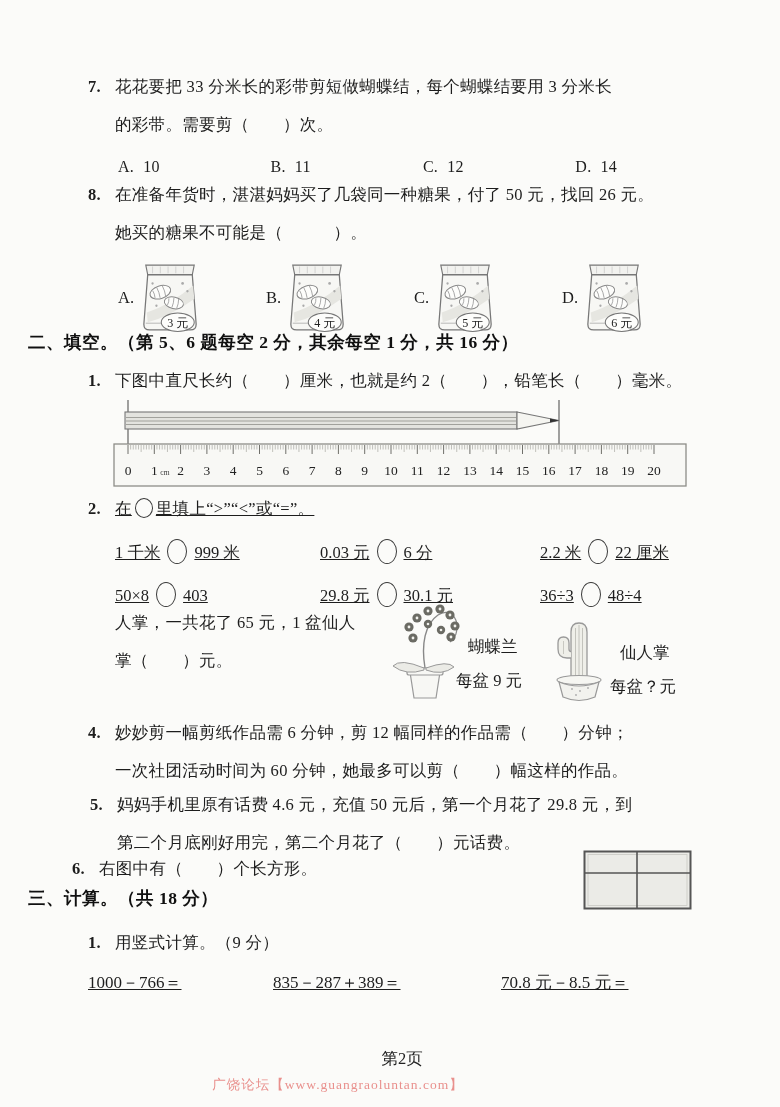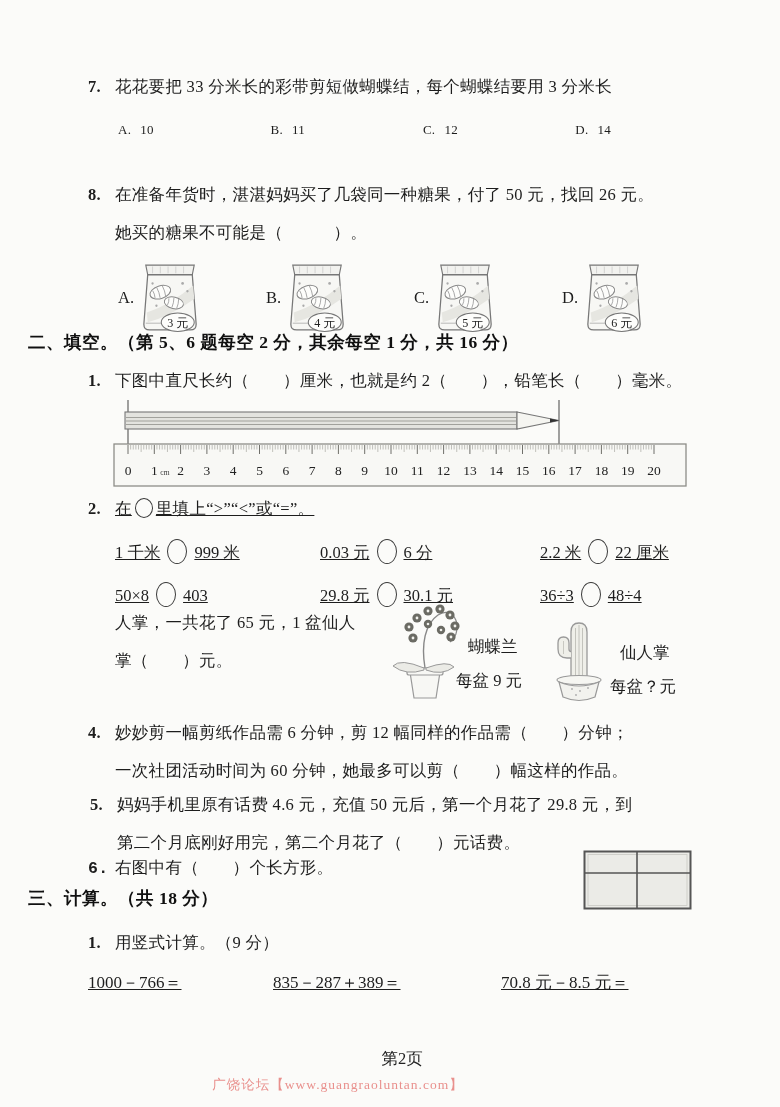--- a/index.html
+++ b/index.html
@@ -5,21 +5,21 @@
   html,body{margin:0;padding:0;background:#e9e9e9;}
   .page{position:relative;width:780px;height:1107px;margin:0 auto;background:#fbfbf9;
         font-family:"Liberation Serif","DejaVu Serif",serif;color:#1d1d1d;overflow:hidden;}
   .abs{position:absolute;}
   .line{line-height:38px;font-size:16.5px;white-space:nowrap;letter-spacing:0.3px;}
   .qnum{display:inline-block;width:27px;font-weight:bold;font-size:16.5px;}
   .cont{padding-left:27px;}
   .sec{font-family:Liberation Serif, serif;font-weight:bold;
        font-size:17.5px;color:#101010;letter-spacing:0.5px;line-height:24px;white-space:nowrap;}
   .opts{padding-left:30px;margin-top:4px;}
-  .opt{display:inline-block;width:148px;font-size:13px;}
+  .opt{display:inline-block;width:148px;font-size:16px;}
   .opt .ol{margin-right:9px;}
   .bag-row{display:flex;align-items:center;padding-left:30px;margin-top:10px;}
   .bag-item{width:148px;display:flex;align-items:center;gap:5px;}
   .bag-letter{font-size:16.5px;}
   .circle{display:inline-block;width:18px;height:23px;border:1.5px solid #3a3a3a;
           border-radius:50%;vertical-align:-6px;margin:0 7px;background:#fbfbf9;}
   .cmp-rows{margin-top:3px;}
   .cmp-row{display:flex;line-height:43px;font-size:16.5px;}
   .cmp{white-space:nowrap;}
   .cmp.c1{width:205px;}
@@ -62,20 +62,21 @@
           <circle cx="50" cy="30" r="1.2" fill="#aaa"></circle>
         <circle cx="14" cy="22" r="1.2" fill="#aaa"></circle>
           <circle cx="18" cy="45" r="1.2" fill="#aaa"></circle>
         <line x1="7" y1="63" x2="57" y2="63" stroke="#999" stroke-width="0.7"></line>
       </symbol>
     </defs>
   </svg>
 
   <div class="abs" style="top:68px;left:88px;width:640px;">
     <div class="line"><span class="qnum">7.</span><span>花花要把 33 分米长的彩带剪短做蝴蝶结，每个蝴蝶结要用 3 分米长</span></div>
+    <div class="line cont"><span>的彩带。需要剪（　　）次。</span></div>
     <div class="line opts">
       <span class="opt"><span class="ol">A.</span><span>10</span></span>
       <span class="opt"><span class="ol">B.</span><span>11</span></span>
       <span class="opt"><span class="ol">C.</span><span>12</span></span>
       <span class="opt"><span class="ol">D.</span><span>14</span></span>
     </div>
   </div>
 
   <div class="abs" style="top:176px;left:88px;width:650px;">
     <div class="line"><span class="qnum">8.</span><span>在准备年货时，湛湛妈妈买了几袋同一种糖果，付了 50 元，找回 26 元。</span></div>
@@ -441,21 +442,21 @@
   <div class="abs" style="top:714px;left:88px;width:660px;">
     <div class="line"><span class="qnum">4.</span><span>妙妙剪一幅剪纸作品需 6 分钟，剪 12 幅同样的作品需（　　）分钟；</span></div>
     <div class="line cont"><span>一次社团活动时间为 60 分钟，她最多可以剪（　　）幅这样的作品。</span></div>
   </div>
 
   <div class="abs" style="top:786px;left:90px;width:660px;">
     <div class="line"><span class="qnum">5.</span><span>妈妈手机里原有话费 4.6 元，充值 50 元后，第一个月花了 29.8 元，到</span></div>
     <div class="line cont"><span>第二个月底刚好用完，第二个月花了（　　）元话费。</span></div>
   </div>
 
-  <div class="abs" style="top:850px;left:88px;width:480px;font-family:Liberation Mono, monospace;">
+  <div class="abs" style="top:850px;left:72px;width:480px;">
     <div class="line"><span class="qnum">6.</span><span>右图中有（　　）个长方形。</span></div>
   </div>
   <svg class="abs" style="top:850px;left:583px;" width="110" height="62" viewBox="0 0 110 62">
     <rect x="1.5" y="1.5" width="106" height="57" fill="#ebebe7" stroke="#555" stroke-width="2"></rect>
     <rect x="5" y="4.5" width="99" height="51" fill="none" stroke="#c9c9c3" stroke-width="0.8"></rect>
     <line x1="54" y1="1.5" x2="54" y2="58.5" stroke="#555" stroke-width="1.6"></line>
     <line x1="1.5" y1="23" x2="107.5" y2="23" stroke="#555" stroke-width="1.6"></line>
   </svg>
 
   <div class="abs sec" style="top:886px;left:28px;">三、计算。（共 18 分）</div>

